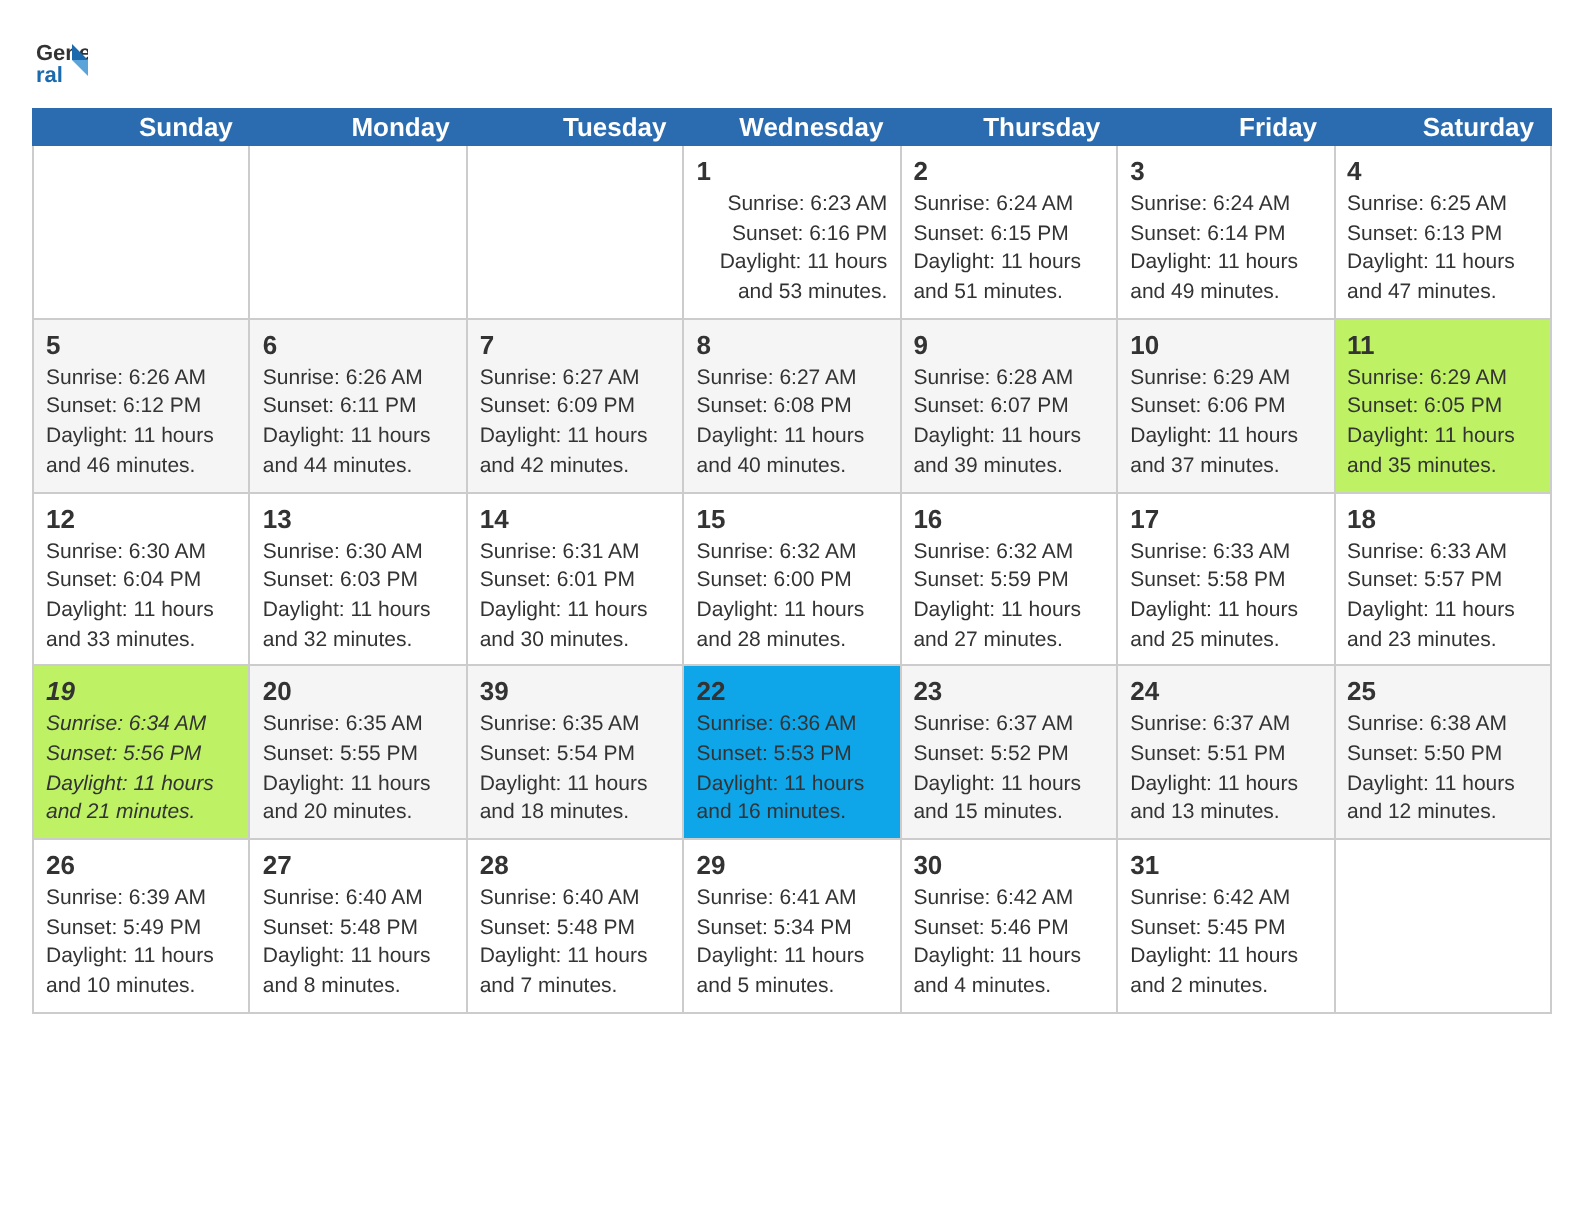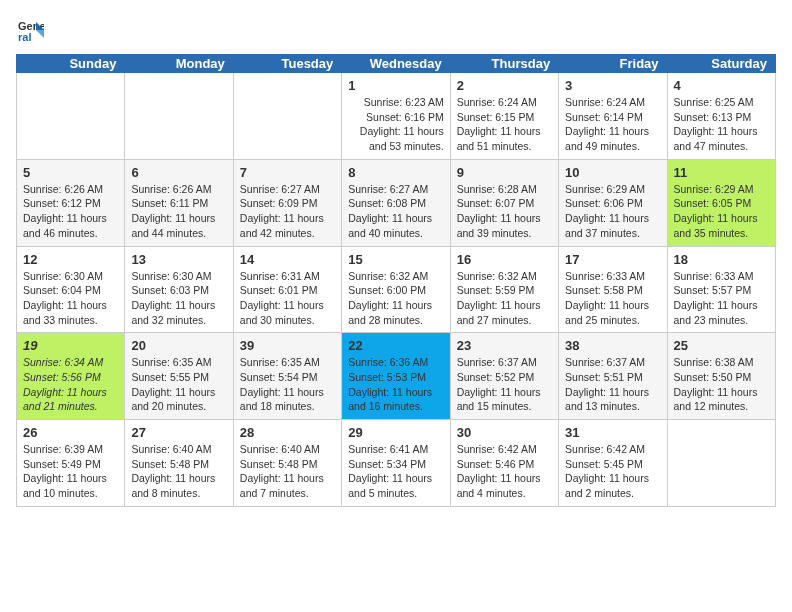--- a/index.html
+++ b/index.html
@@ -252,21 +252,21 @@
 Sunset: 5:53 PM
 Daylight: 11 hours and 16 minutes.</div>
         </td>
         <td style="background: rgb(245, 245, 245);">
           <div class="day-number">23</div>
           <div class="day-info" style="white-space: pre-line;">Sunrise: 6:37 AM
 Sunset: 5:52 PM
 Daylight: 11 hours and 15 minutes.</div>
         </td>
         <td style="background: rgb(245, 245, 245);">
-          <div class="day-number">38</div>
+          <div class="day-number">24</div>
           <div class="day-info" style="white-space: pre-line;">Sunrise: 6:37 AM
 Sunset: 5:51 PM
 Daylight: 11 hours and 13 minutes.</div>
         </td>
         <td style="background: rgb(245, 245, 245);">
           <div class="day-number">25</div>
           <div class="day-info" style="white-space: pre-line;">Sunrise: 6:38 AM
 Sunset: 5:50 PM
 Daylight: 11 hours and 12 minutes.</div>
         </td>

